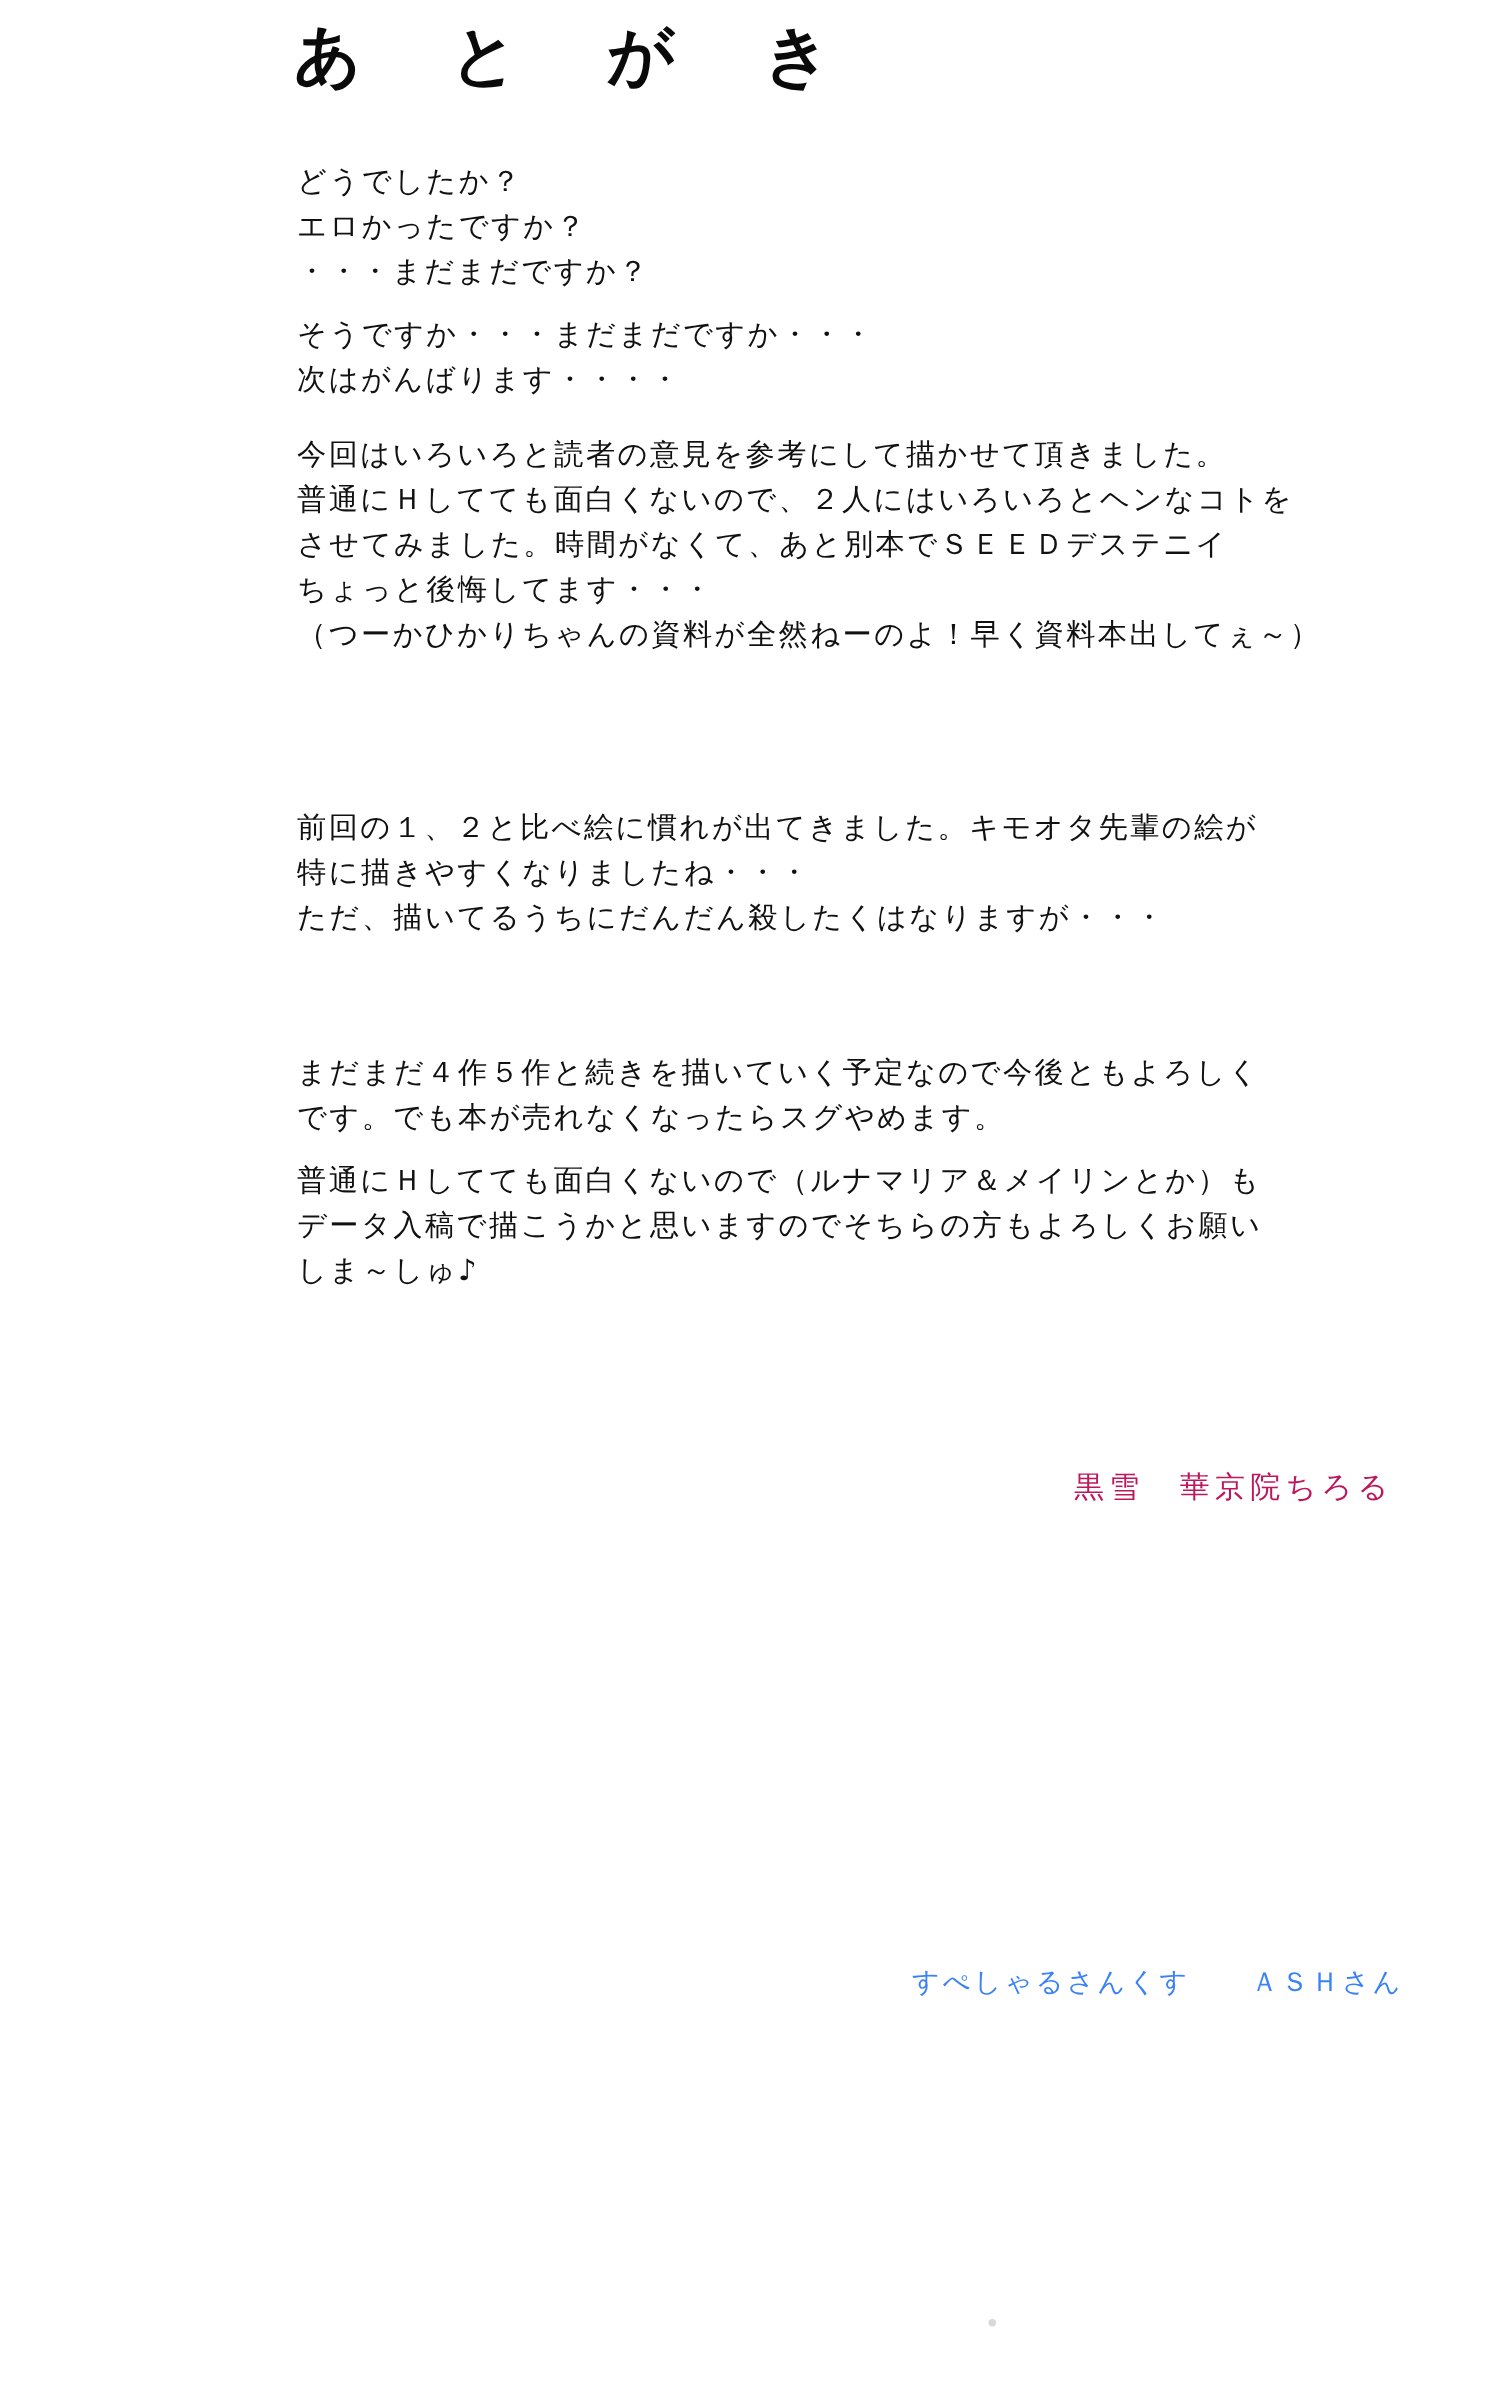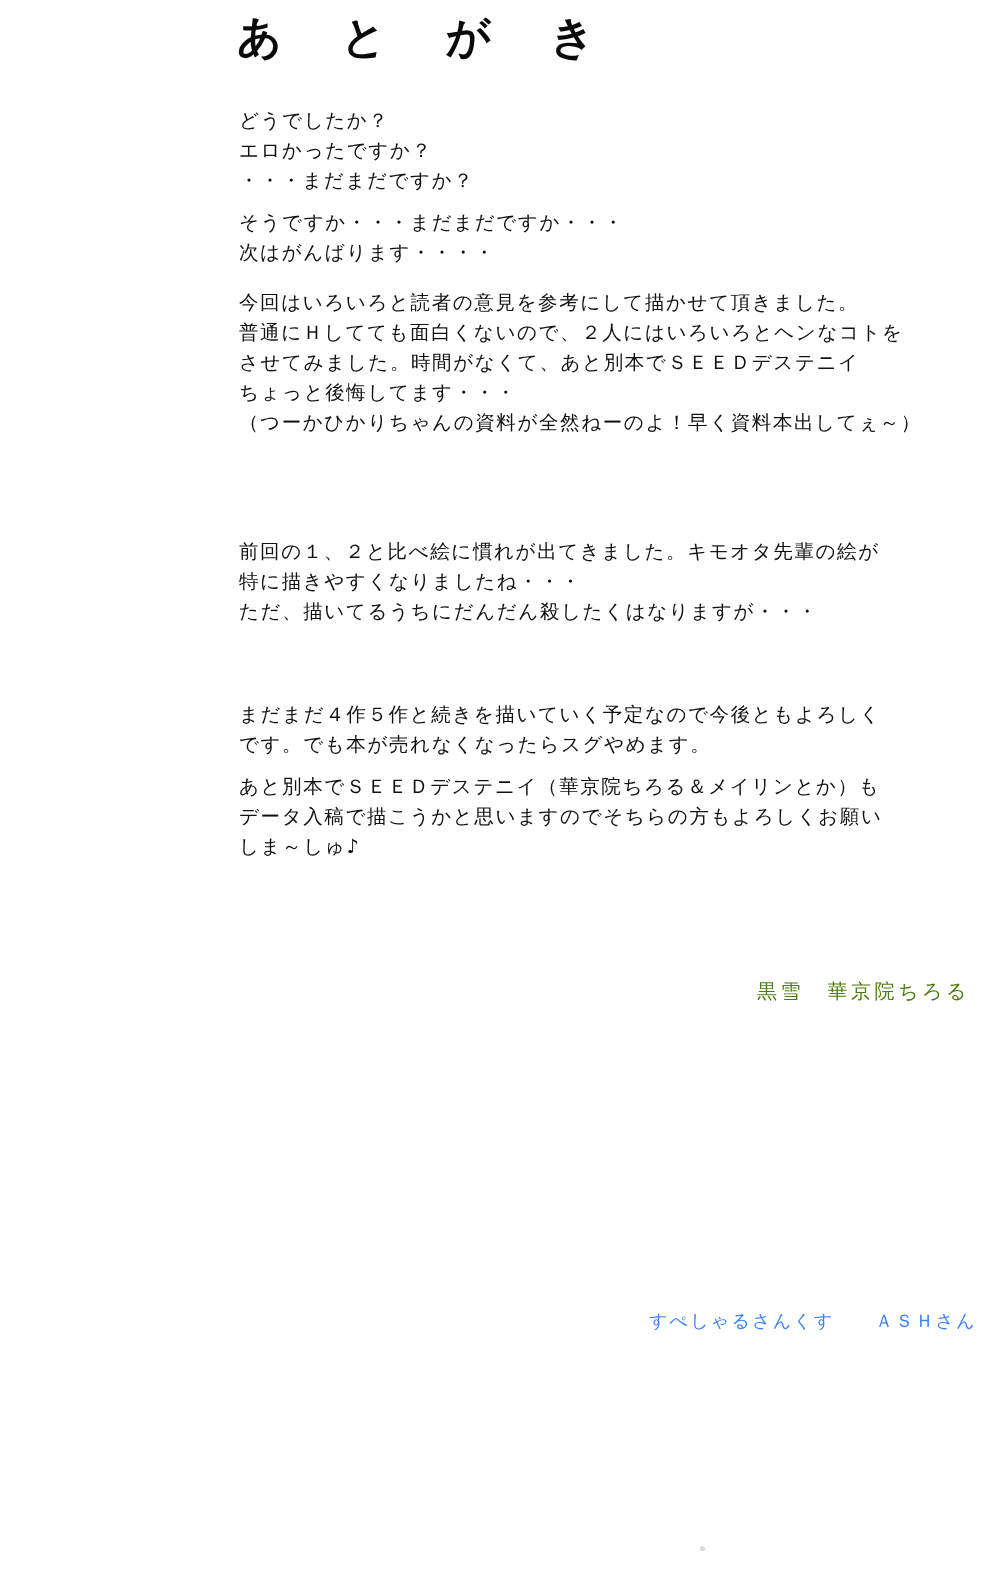--- a/index.html
+++ b/index.html
@@ -12,21 +12,20 @@
     height: 1589px;
     position: relative;
     font-family: "DejaVu Sans", sans-serif;
     color: #111111;
     overflow: hidden;
   }
   .page {
     position: absolute;
     inset: 0;
     background: #ffffff;
-    margin-left: 41px;
   }
   .title {
     position: absolute;
     left: 196px;
     top: 8px;
     font-size: 44px;
     font-weight: bold;
     letter-spacing: 22px;
     color: #0a0a0a;
     white-space: nowrap;
@@ -48,21 +47,21 @@
   .p4 { top: 437px; }
   .p5 { top: 537px; }
   .p6 { top: 700px; }
   .p7 { top: 772px; }
   .signature {
     position: absolute;
     left: 716px;
     top: 978px;
     font-size: 20px;
     letter-spacing: 3.5px;
-    color: #4d7c0f;
+    color: #be185d;
     white-space: nowrap;
   }
   .thanks {
     position: absolute;
     left: 608px;
     top: 1309px;
     font-size: 18px;
     letter-spacing: 2.2px;
     color: #3b82f6;
     white-space: nowrap;
@@ -92,21 +91,21 @@
   <div class="body-block p3">今回はいろいろと読者の意見を参考にして描かせて頂きました。
 普通にＨしてても面白くないので、２人にはいろいろとヘンなコトを
 させてみました。時間がなくて、あと別本でＳＥＥＤデステニイ
 ちょっと後悔してます・・・
 （つーかひかりちゃんの資料が全然ねーのよ！早く資料本出してぇ～）</div>
   <div class="body-block p5">前回の１、２と比べ絵に慣れが出てきました。キモオタ先輩の絵が
 特に描きやすくなりましたね・・・
 ただ、描いてるうちにだんだん殺したくはなりますが・・・</div>
   <div class="body-block p6">まだまだ４作５作と続きを描いていく予定なので今後ともよろしく
 です。でも本が売れなくなったらスグやめます。</div>
-  <div class="body-block p7">あと別本でＳＥＥＤデステニイ（華京院ちろる＆メイリンとか）も
+  <div class="body-block p7">普通にＨしてても面白くないので（ルナマリア＆メイリンとか）も
 データ入稿で描こうかと思いますのでそちらの方もよろしくお願い
 しま～しゅ♪</div>
 
   <div class="signature">黒雪　華京院ちろる</div>
   <div class="thanks">すぺしゃるさんくす　　ＡＳＨさん</div>
 
   <div class="edge-mark"></div>
 
 </div>
 

